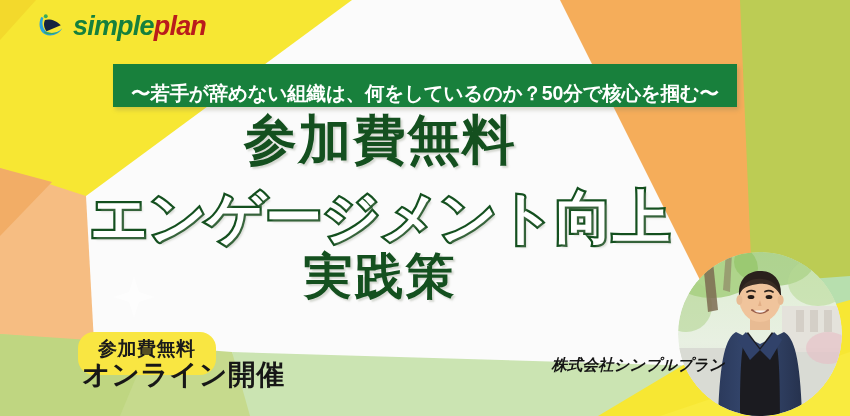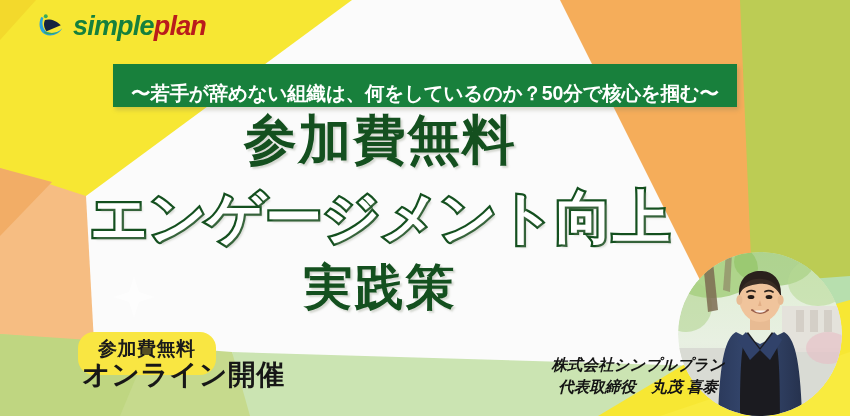--- a/index.html
+++ b/index.html
@@ -102,21 +102,21 @@
     -webkit-text-stroke: 4.5px #14501f;
     paint-order: stroke fill;
     text-shadow: 3px 3px 2px rgba(140,150,130,0.30);
   }
   .h-line3 {
     color: #14501f;
     font-size: 49px;
     font-weight: bold;
     line-height: 1.06;
     letter-spacing: 2px;
-    margin-top: 14px;
+    margin-top: 3px;
     text-shadow: 2px 2px 2px rgba(140,150,130,0.35);
   }
 
   
   #free-badge {
     position: absolute;
     left: 78px;
     top: 332px;
     background: #f9e642;
     border-radius: 16px;
@@ -291,16 +291,15 @@
         <path d="M75.5 58.6 q6.5 4.4 13 0" fill="#ffffff" opacity="0.85"></path>
 
         <ellipse cx="61.4" cy="48" rx="3" ry="5" fill="#e8bb93"></ellipse>
         <ellipse cx="102.6" cy="48" rx="3" ry="5" fill="#e8bb93"></ellipse>
       </g>
     </svg>
   </div>
 
   <div id="speaker-credit">
     <div class="company">株式会社シンプルプラン</div>
-    <div class="role">代表取締役　丸茂 喜泰</div>
   </div>
 
 </div>
 
 </body></html>

